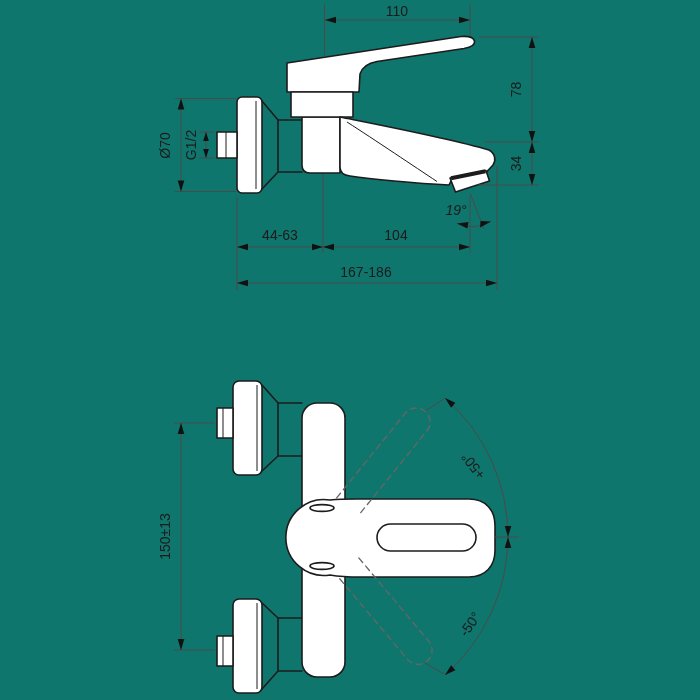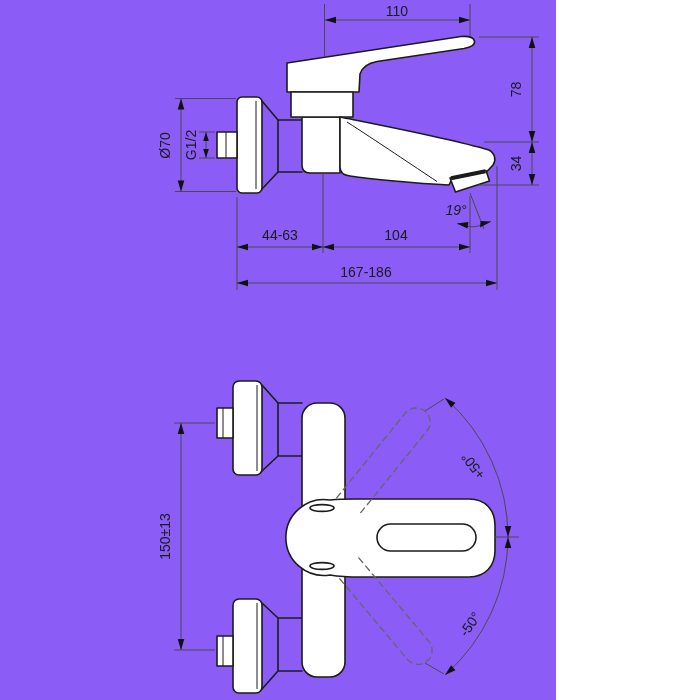--- a/index.html
+++ b/index.html
@@ -1,17 +1,17 @@
 <!DOCTYPE html>
 <html><head>
 <meta charset="utf-8">
 <style>
   html,body{margin:0;padding:0;background:#ffffff;}
   .canvas{
-    width:556px;height:700px;background:#8b5cf6;position:relative;overflow:hidden;
+    width:700px;height:700px;background:#0f766e;position:relative;overflow:hidden;
     font-family:"Liberation Sans", sans-serif;
   }
   svg{display:block;}
   
   .o   {fill:#ffffff;stroke:#1c1c1c;stroke-width:1.6;stroke-linejoin:round;stroke-linecap:round;}
   .ol  {fill:none;stroke:#1c1c1c;stroke-width:1.6;stroke-linejoin:round;stroke-linecap:round;}
   .thin{fill:none;stroke:#1c1c1c;stroke-width:1;}
   
   .d   {fill:none;stroke:#4a4a4a;stroke-width:1;}
   .ar  {fill:#111111;stroke:none;}

